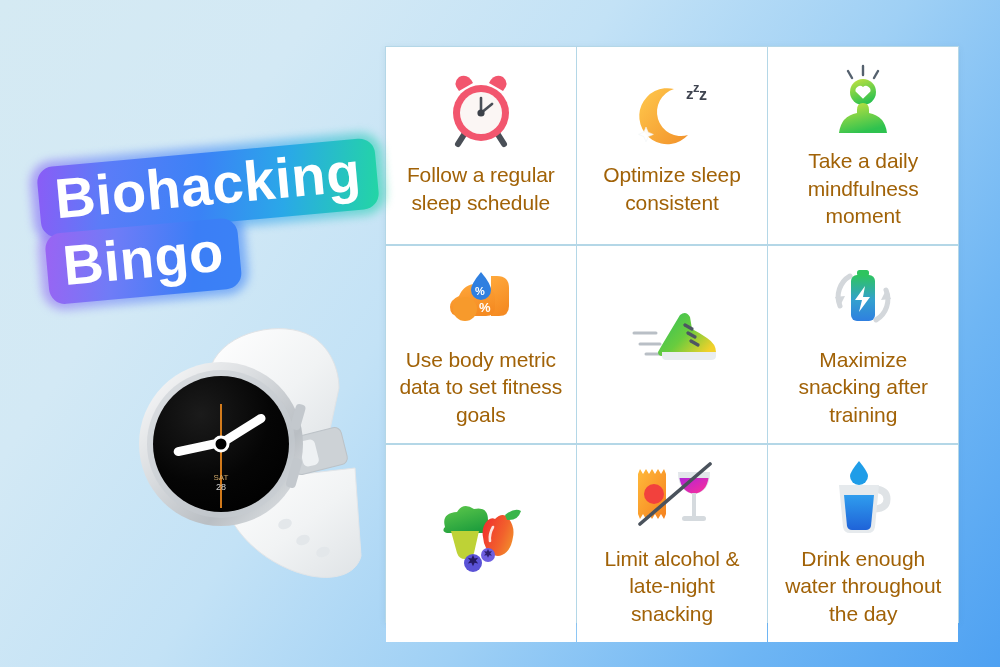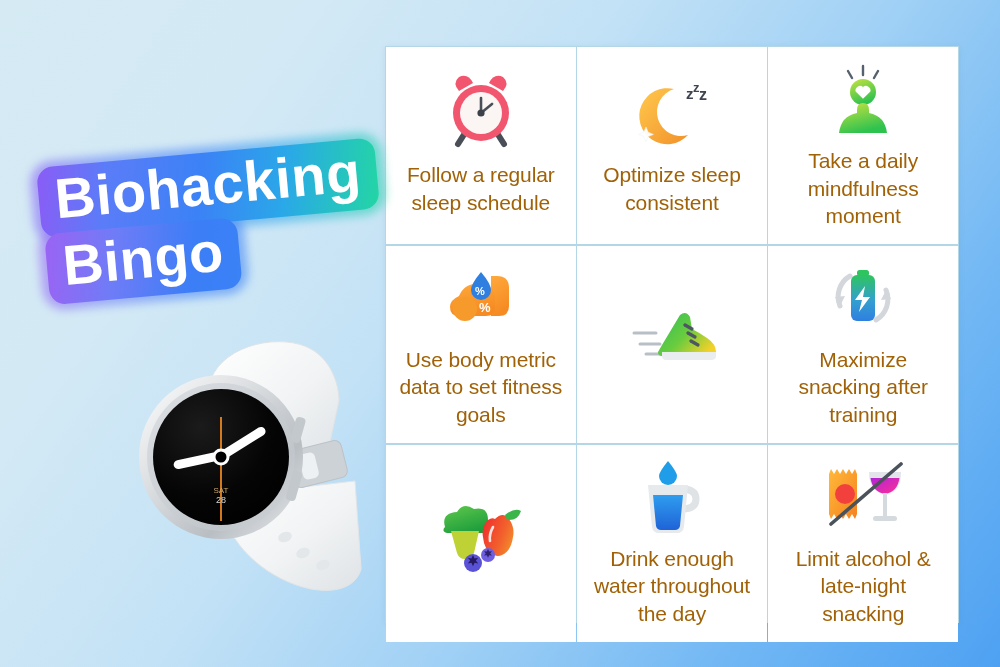--- a/index.html
+++ b/index.html
@@ -63,21 +63,21 @@
     filter: blur(5px);
     opacity: 0.55;
     z-index: -1;
   }
   #title-l2wrap { display:block; }
 
   
   #watch {
     position: absolute;
     left: 115px;
-    top: 305px;
+    top: 292px;
     width: 250px;
     height: 290px;
     z-index: 4;
   }
 
   
   #bingo-grid {
     position: absolute;
     left: 385px;
     top: 46px;
@@ -340,57 +340,57 @@
         <circle cx="42" cy="62" r="9" fill="#5a52d6"></circle>
         <path d="M42 54 l1.6 3.4 l3.6 -0.6 l-2.4 2.8 l2.4 2.8 l-3.6 -0.6 l-1.6 3.4 l-1.6 -3.4 l-3.6 0.6 l2.4 -2.8 l-2.4 -2.8 l3.6 0.6 z" fill="#241a63"></path>
         <circle cx="57" cy="54" r="7" fill="#6e5fe0"></circle>
         <path d="M57 48 l1.2 2.6 l2.8 -0.4 l-1.8 2.2 l1.8 2.2 l-2.8 -0.4 l-1.2 2.6 l-1.2 -2.6 l-2.8 0.4 l1.8 -2.2 l-1.8 -2.2 l2.8 0.4 z" fill="#2e2170"></path>
       </svg>
     </div>
   </div>
 
   <div class="bingo-cell">
     <div class="cell-icon">
+      <svg width="100" height="78" viewBox="0 0 100 78">
+        <defs>
+          <linearGradient id="bagg" x1="0" y1="0" x2="1" y2="1">
+            <stop offset="0%" stop-color="#ffb93a"></stop>
+            <stop offset="100%" stop-color="#f5821f"></stop>
+          </linearGradient>
+          <linearGradient id="wineg" x1="0" y1="0" x2="1" y2="1">
+            <stop offset="0%" stop-color="#b224d6"></stop>
+            <stop offset="100%" stop-color="#ff2f96"></stop>
+          </linearGradient>
+        </defs>
+
+        <path d="M16 16 l2 -5 l3 5 l3 -5 l3 5 l3 -5 l3 5 l3 -5 l3 5 l3 -5 l2 5 l0 40 l-2 5 l-3 -5 l-3 5 l-3 -5 l-3 5 l-3 -5 l-3 5 l-3 -5 l-3 5 l-2 -5 z" fill="url(#bagg)"></path>
+        <circle cx="32" cy="36" r="10" fill="#f2413d"></circle>
+
+        <path d="M56 14 l32 0 q0 20 -16 22 q-16 -2 -16 -22 z" fill="#e2e6ea"></path>
+        <path d="M57.5 20 l29 0 q-2 14 -14.5 16 q-12.5 -2 -14.5 -16 z" fill="url(#wineg)"></path>
+        <rect x="70" y="35" width="4" height="24" fill="#d5dade"></rect>
+        <rect x="60" y="58" width="24" height="5" rx="2.5" fill="#d5dade"></rect>
+
+        <line x1="18" y1="66" x2="88" y2="6" stroke="#4a525c" stroke-width="3.6" stroke-linecap="round"></line>
+      </svg>
+    </div>
+    <div class="cell-label">Limit alcohol &amp; late-night snacking</div>
+  </div>
+
+  <div class="bingo-cell">
+    <div class="cell-icon">
       <svg width="80" height="80" viewBox="0 0 80 80">
         <defs>
           <linearGradient id="waterg" x1="0" y1="0" x2="0" y2="1">
             <stop offset="0%" stop-color="#2f9dee"></stop>
             <stop offset="100%" stop-color="#1f63d8"></stop>
           </linearGradient>
         </defs>
         <path d="M36 4 q9 11 9 15 a9 9 0 0 1 -18 0 q0 -4 9 -15 z" fill="#1f9de8"></path>
         <path d="M50 32 q14 0 14 10 q0 10 -14 10 z" fill="none" stroke="#dfe3e6" stroke-width="7"></path>
         <path d="M16 28 l40 0 l-4 42 q-1 6 -7 6 l-18 0 q-6 0 -7 -6 z" fill="#e6eaed"></path>
         <path d="M21 38 l30 0 l-3 31 q-1 4 -5 4 l-14 0 q-4 0 -5 -4 z" fill="url(#waterg)"></path>
       </svg>
     </div>
     <div class="cell-label">Drink enough water throughout the day</div>
   </div>
 
-  <div class="bingo-cell">
-    <div class="cell-icon">
-      <svg width="100" height="78" viewBox="0 0 100 78">
-        <defs>
-          <linearGradient id="bagg" x1="0" y1="0" x2="1" y2="1">
-            <stop offset="0%" stop-color="#ffb93a"></stop>
-            <stop offset="100%" stop-color="#f5821f"></stop>
-          </linearGradient>
-          <linearGradient id="wineg" x1="0" y1="0" x2="1" y2="1">
-            <stop offset="0%" stop-color="#b224d6"></stop>
-            <stop offset="100%" stop-color="#ff2f96"></stop>
-          </linearGradient>
-        </defs>
-
-        <path d="M16 16 l2 -5 l3 5 l3 -5 l3 5 l3 -5 l3 5 l3 -5 l3 5 l3 -5 l2 5 l0 40 l-2 5 l-3 -5 l-3 5 l-3 -5 l-3 5 l-3 -5 l-3 5 l-3 -5 l-3 5 l-2 -5 z" fill="url(#bagg)"></path>
-        <circle cx="32" cy="36" r="10" fill="#f2413d"></circle>
-
-        <path d="M56 14 l32 0 q0 20 -16 22 q-16 -2 -16 -22 z" fill="#e2e6ea"></path>
-        <path d="M57.5 20 l29 0 q-2 14 -14.5 16 q-12.5 -2 -14.5 -16 z" fill="url(#wineg)"></path>
-        <rect x="70" y="35" width="4" height="24" fill="#d5dade"></rect>
-        <rect x="60" y="58" width="24" height="5" rx="2.5" fill="#d5dade"></rect>
-
-        <line x1="18" y1="66" x2="88" y2="6" stroke="#4a525c" stroke-width="3.6" stroke-linecap="round"></line>
-      </svg>
-    </div>
-    <div class="cell-label">Limit alcohol &amp; late-night snacking</div>
-  </div>
-
 </div>
 
 </body></html>

